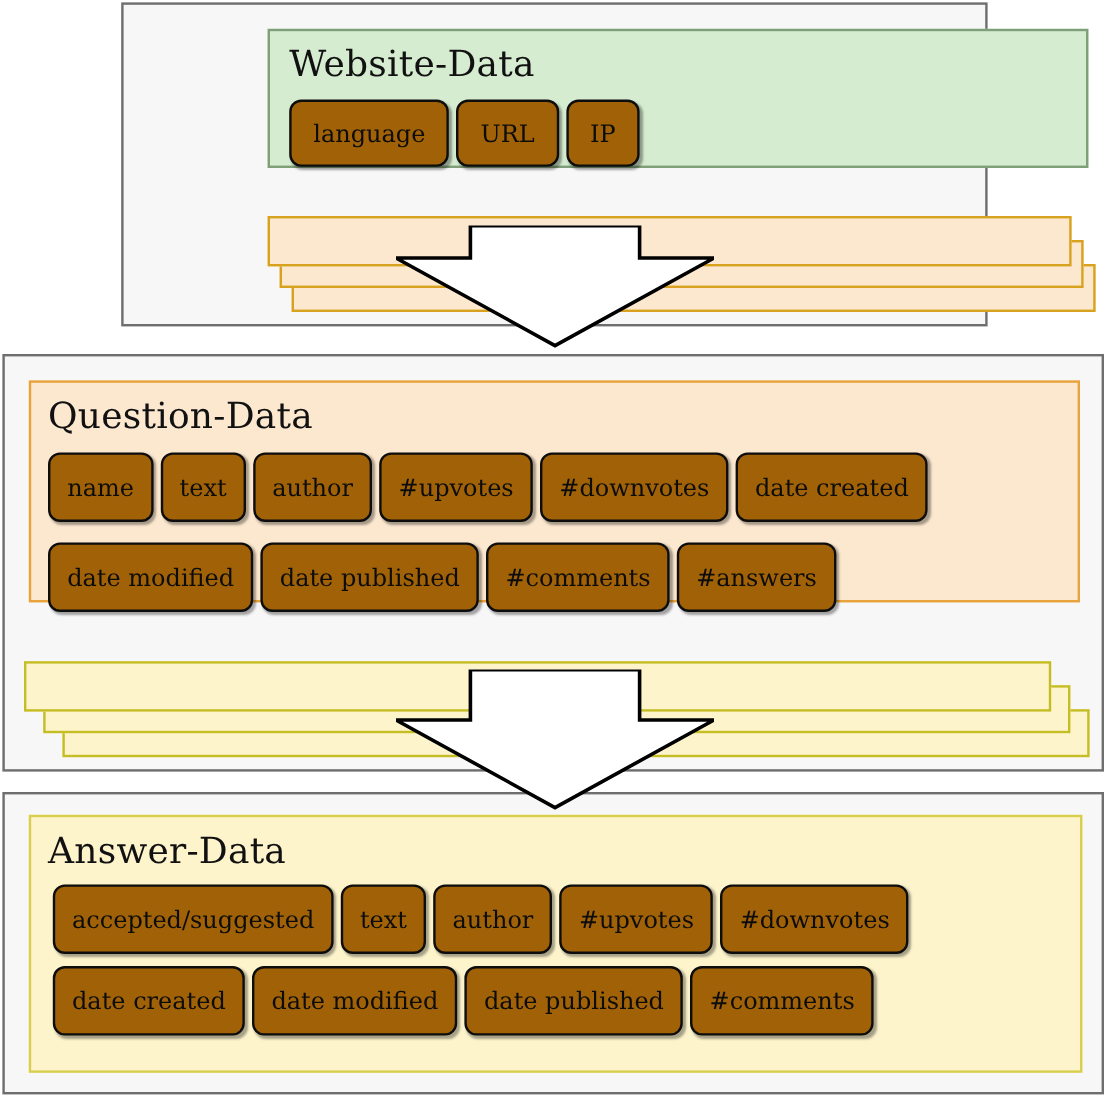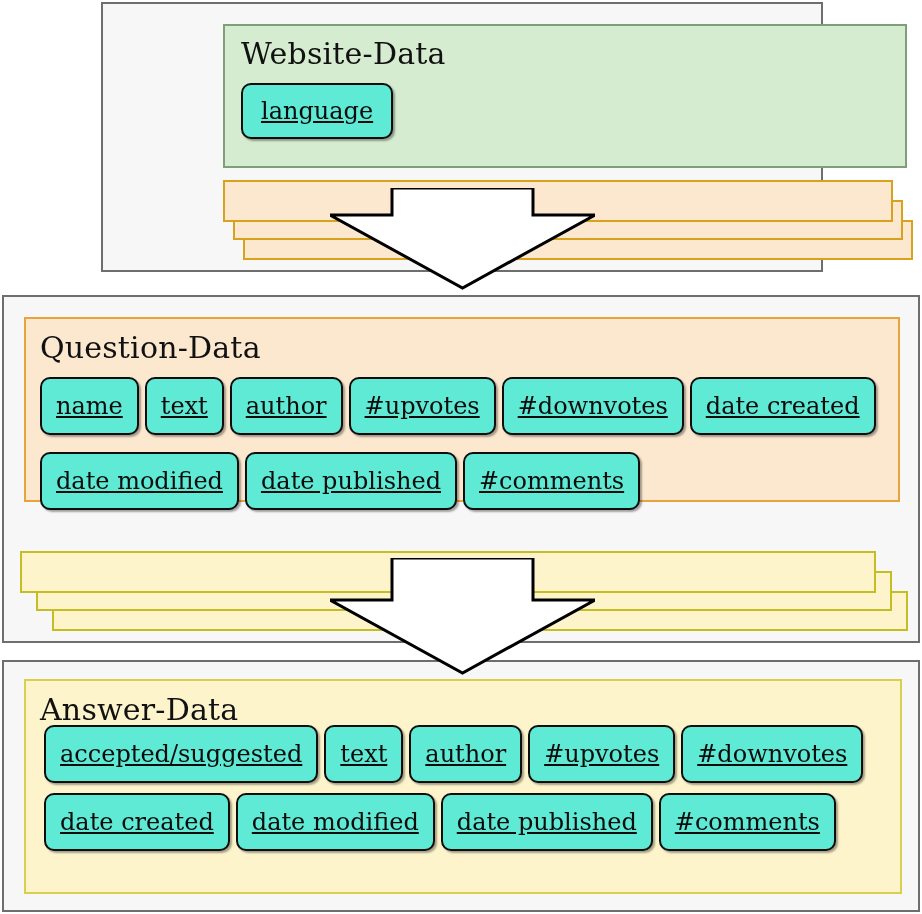--- a/index.html
+++ b/index.html
@@ -31,21 +31,21 @@
 
   
   .panel {
     position: absolute;
     box-sizing: border-box;
     border-width: 2px;
     border-style: solid;
     z-index: 6;
   }
   #panel-website {
-    left: 120px; top: 20px; width: 684px; height: 144px;
+    left: 120px; top: 20px; width: 684px; height: 116px;
     background: #d5ecd0;
     border-color: #7f9f78;
   }
   #panel-question {
     left: 20px; top: 20px; width: 876px; height: 185px;
     background: #fce8cf;
     border-color: #e8a33d;
   }
   #panel-answer {
     left: 20px; top: 17px; width: 878px; height: 215px;
@@ -67,38 +67,37 @@
     display: flex;
     flex-wrap: nowrap;
     align-items: stretch;
     gap: 6px;
     padding: 4px 14px;
     box-sizing: border-box;
   }
   #panel-website .pill-row { margin-top: 14px; padding: 0 16px; }
   #panel-question .pill-row { margin-top: 10px; }
   #panel-question .pill-row.second { margin-top: 9px; }
-  #panel-answer .pill-row { padding: 0 18px; }
+  #panel-answer .pill-row { margin-top: 12px; padding: 0 18px; }
   #panel-answer .pill-row.second { margin-top: 10px; }
 
   .pill {
-    background: #5eead4;
+    background: #a16207;
     border: 2.5px solid #0d0d0d;
     border-radius: 10px;
     box-shadow: 2px 2px 2px rgba(0,0,0,0.35);
-    font-size: 24px;
+    font-size: 20px;
     color: #0c0c0c;
     display: flex;
     align-items: center;
     justify-content: center;
     padding: 7px 14px 10px 14px;
     white-space: nowrap;
     box-sizing: border-box;
     line-height: 1;
-    text-decoration: underline;
   }
   #panel-website .pill { height: 56px; padding: 0 18px; }
   #panel-question .pill { height: 58px; padding: 0 14px; }
   #panel-answer  .pill { height: 58px; padding: 0 14px; }
 
   
   .stack {
     position: absolute;
     z-index: 4;
   }
@@ -142,20 +141,22 @@
 <body>
 
 <div id="diagram">
 
   <div class="frame" id="frame-website">
 
     <div class="panel" id="panel-website">
       <div class="panel-title">Website-Data</div>
       <div class="pill-row">
         <div class="pill">language</div>
+        <div class="pill">URL</div>
+        <div class="pill">IP</div>
       </div>
     </div>
 
     <div class="stack stack-orange" id="stack-website">
       <div class="stack-layer l3"></div>
       <div class="stack-layer l2"></div>
       <div class="stack-layer l1"></div>
     </div>
   </div>
 
@@ -174,20 +175,21 @@
         <div class="pill">author</div>
         <div class="pill">#upvotes</div>
         <div class="pill">#downvotes</div>
         <div class="pill">date created</div>
       </div>
 
       <div class="pill-row second">
         <div class="pill">date modified</div>
         <div class="pill">date published</div>
         <div class="pill">#comments</div>
+        <div class="pill">#answers</div>
       </div>
     </div>
   </div>
 
   <div class="stack stack-yellow" id="stack-question">
     <div class="stack-layer l3"></div>
     <div class="stack-layer l2"></div>
     <div class="stack-layer l1"></div>
   </div>
 

